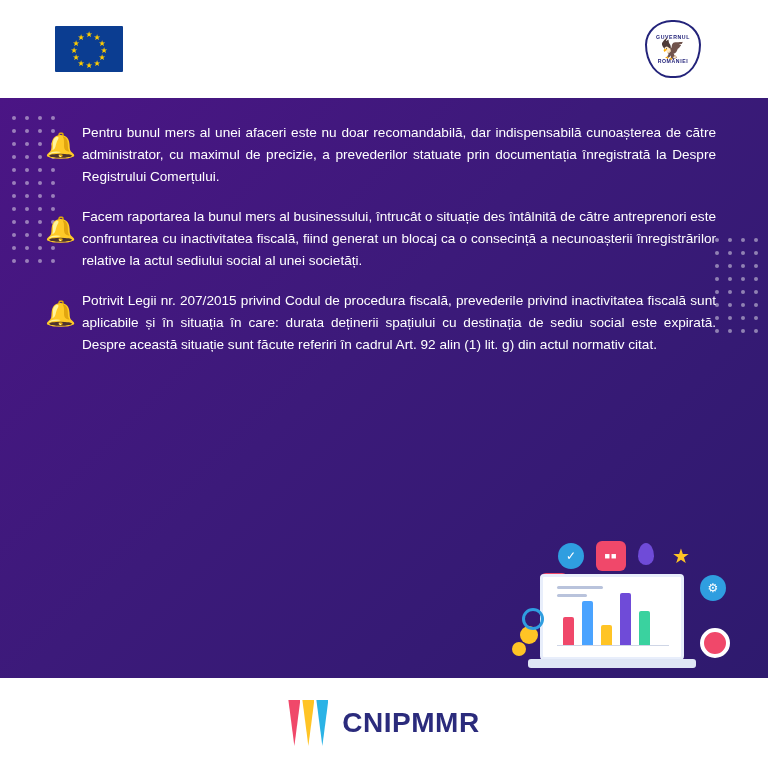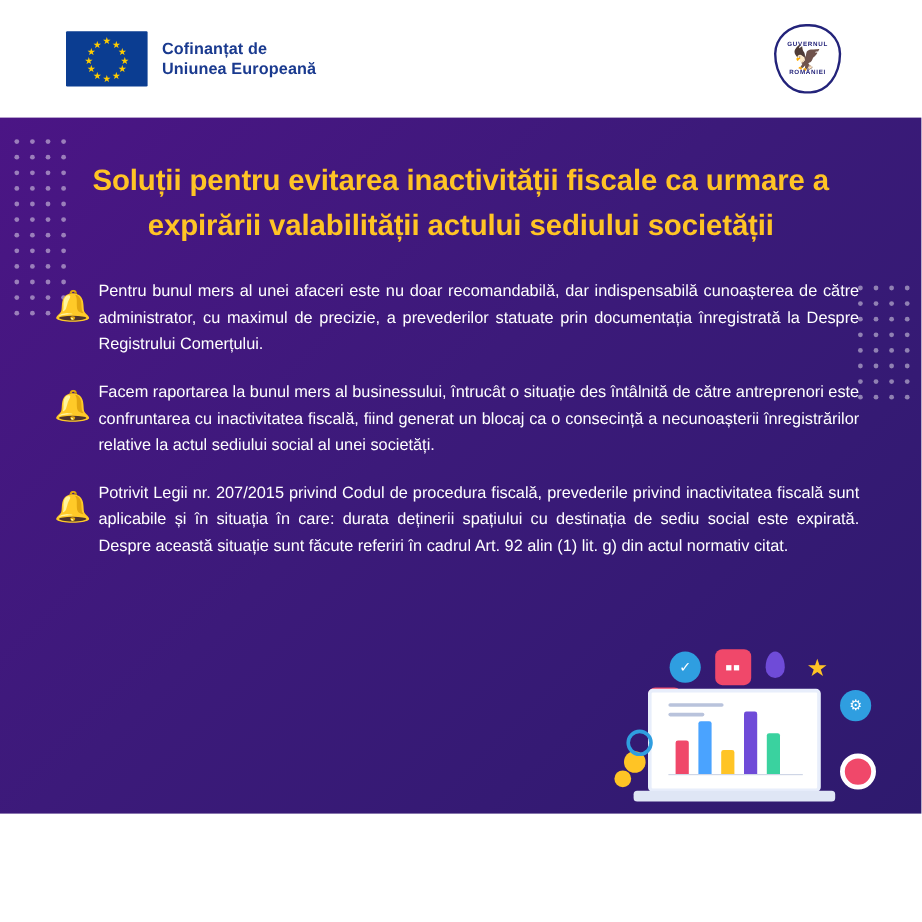--- a/index.html
+++ b/index.html
@@ -264,24 +264,20 @@
         <span class="eu-star" style="left:45px;top:21px">★</span>
         <span class="eu-star" style="left:43px;top:28px">★</span>
         <span class="eu-star" style="left:38px;top:33.5px">★</span>
         <span class="eu-star" style="left:30px;top:36px">★</span>
         <span class="eu-star" style="left:22px;top:33.5px">★</span>
         <span class="eu-star" style="left:17px;top:28px">★</span>
         <span class="eu-star" style="left:15px;top:21px">★</span>
         <span class="eu-star" style="left:17px;top:14px">★</span>
         <span class="eu-star" style="left:22px;top:7.5px">★</span>
       </div>
-      <div class="eu-text">
-        <div>Cofinanțat de</div>
-        <div>Uniunea Europeană</div>
-      </div>
     </div>
 
     <div class="gov-logo">
       <div class="gov-crest">
         <div class="gov-word">GUVERNUL</div>
         <div class="gov-bird">🦅</div>
         <div class="gov-word">ROMÂNIEI</div>
       </div>
     </div>
 
@@ -368,21 +364,20 @@
       <span></span>
         <span></span>
         <span></span>
         <span></span>
       <span></span>
         <span></span>
         <span></span>
         <span></span>
     </div>
 
-    <div class="title">Soluții pentru evitarea inactivității fiscale ca urmare a expirării valabilității actului sediului societății</div>
 
     <div class="items">
 
       <div class="item">
         <div class="bell">🔔</div>
         <div class="item-text">Pentru bunul mers al unei afaceri este nu doar recomandabilă, dar indispensabilă cunoașterea de către administrator, cu maximul de precizie, a prevederilor statuate prin documentația înregistrată la Despre Registrului Comerțului.</div>
       </div>
 
       <div class="item">
         <div class="bell">🔔</div>
@@ -428,14 +423,22 @@
         <div class="bar" style="left:96px; height:34px; background:#3ad29f;"></div>
       </div>
       <div class="laptop-base"></div>
 
       <div class="circle-ico" style="left:12px; bottom:44px; width:22px; height:22px; background:transparent; border:3px solid #2f9ee0;"></div>
 
     </div>
 
   </div>
 
+  <div class="footer">
+    <div class="cnipmmr-mark">
+      <i style="left:0px;  background:#f0486a;"></i>
+      <i style="left:14px; background:#ffc425;"></i>
+      <i style="left:28px; background:#2bb3e6;"></i>
+    </div>
+    <div class="cnipmmr-text">CNIPMMR</div>
+  </div>
 
 </div>
 
 </body></html>

